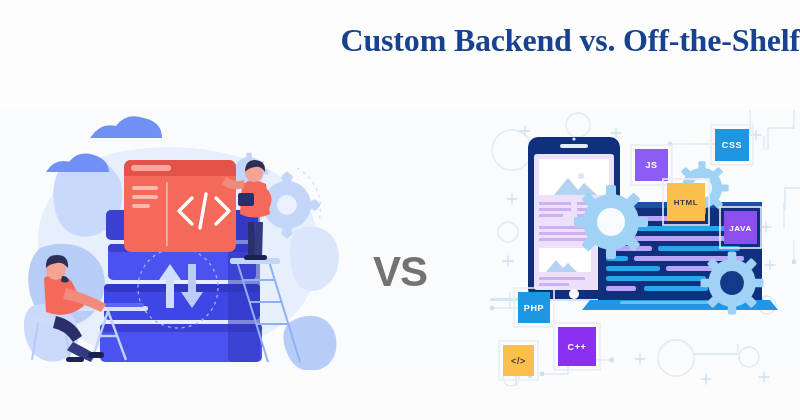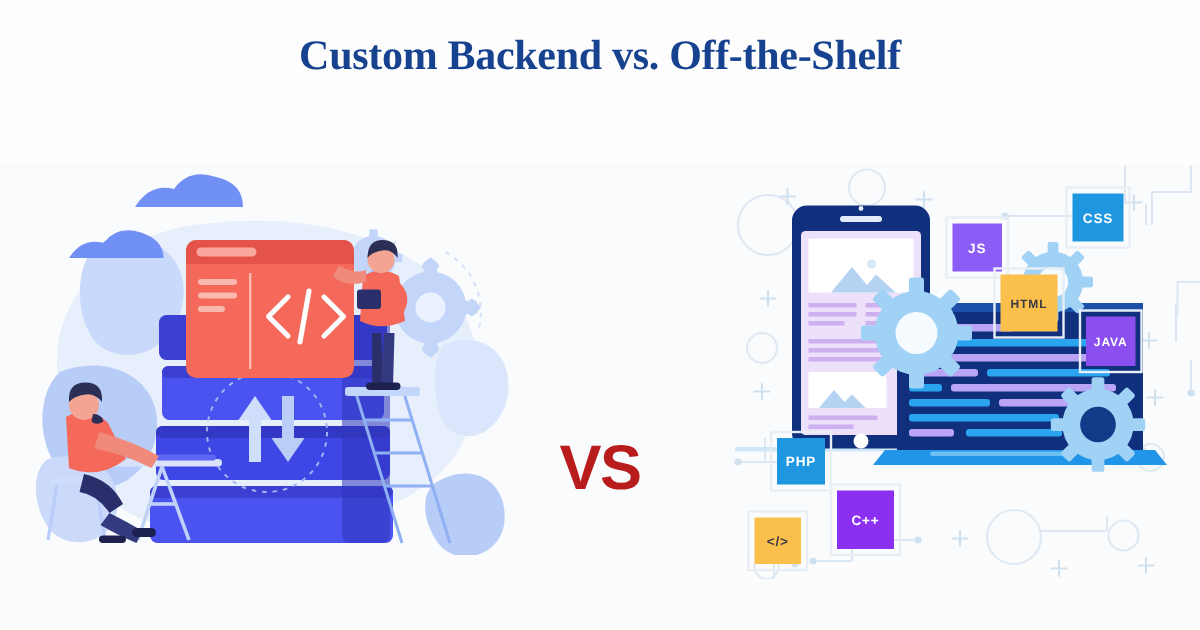--- a/index.html
+++ b/index.html
@@ -10,31 +10,31 @@
   }
   #stage{position:relative;width:800px;height:420px;background:#ffffff;}
 
   
   .band-top{position:absolute;left:0;top:0;width:800px;height:110px;background:#fdfdfe;}
   .band-mid{position:absolute;left:0;top:110px;width:800px;height:260px;background:#fafbfc;}
   .band-bot{position:absolute;left:0;top:370px;width:800px;height:50px;background:#fcfcfd;}
 
   
   .title{
-    position:absolute;left:0;top:22px;width:800px;text-align:center;
+    position:absolute;left:0;top:22px;width:800px;text-align:right;
     font-family:"Liberation Serif", serif;
-    font-weight:bold;font-size:28px;letter-spacing:-0.2px;
+    font-weight:bold;font-size:32px;letter-spacing:-0.2px;
     color:#17428f;white-space:nowrap;
   }
 
   
   .vs{
     position:absolute;left:364px;top:248px;width:72px;text-align:center;
     font-family:"Liberation Sans", sans-serif;
-    font-weight:bold;font-size:42px;color:#b91c1c;letter-spacing:-1px;margin-top:40px;
+    font-weight:bold;font-size:42px;color:#737373;letter-spacing:-1px;
   }
 
   
   .illo{position:absolute;overflow:hidden;}
   #illo-left{left:0;top:110px;width:360px;height:260px;}
   #illo-right{left:464px;top:110px;width:360px;height:276px;}
   .illo svg{display:block;}
 
   
   [data-interactable]{}

